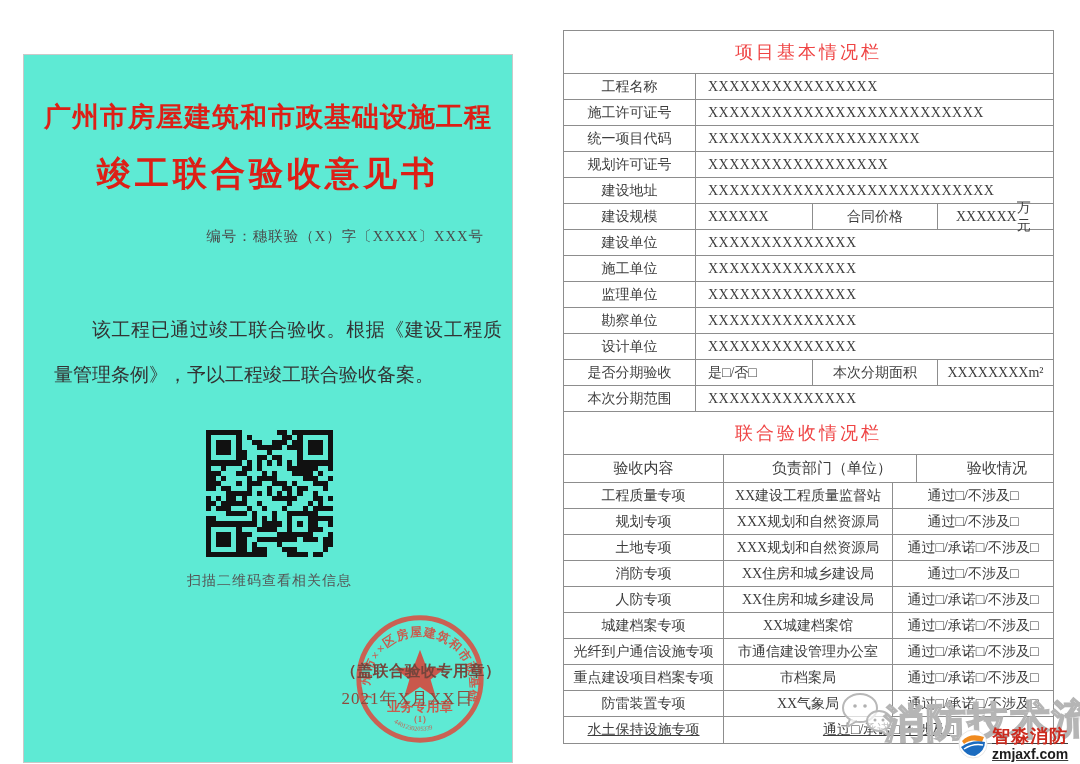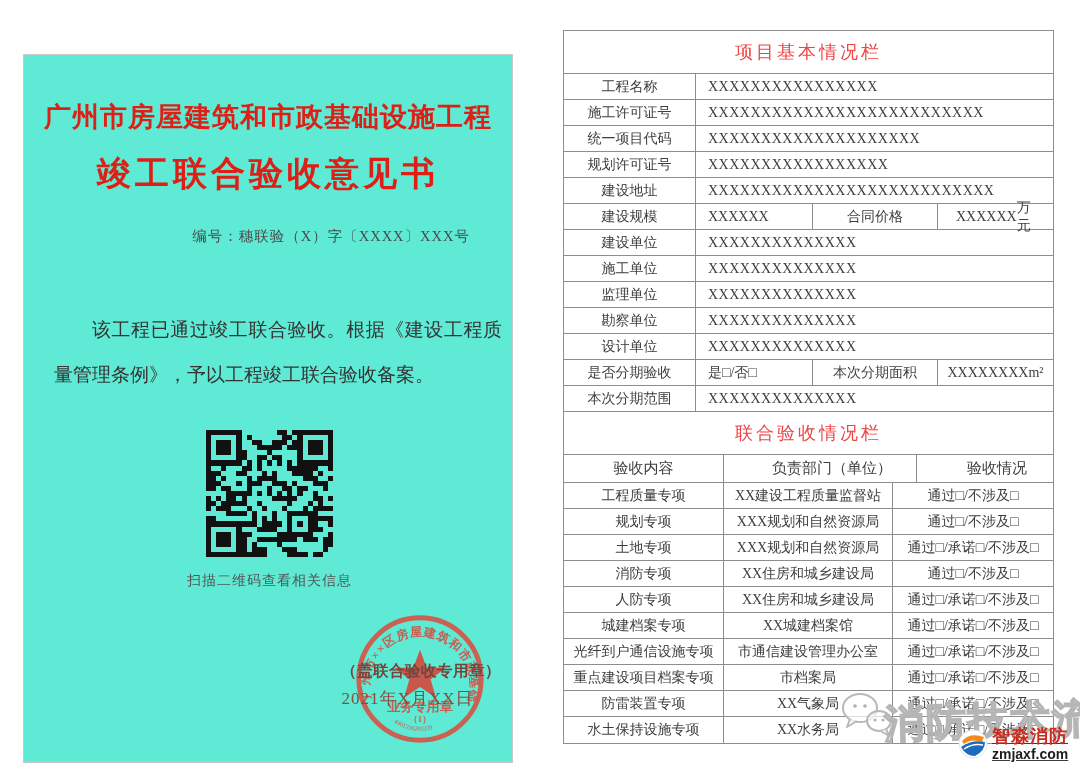--- a/index.html
+++ b/index.html
@@ -15,21 +15,21 @@
   }
   .doc-title1{
     position:absolute;left:0;top:44px;width:100%;text-align:center;
     color:#dd1f16;font-size:27px;font-weight:bold;letter-spacing:1px;white-space:nowrap;
   }
   .doc-title2{
     position:absolute;left:0;top:96px;width:100%;text-align:center;
     color:#dd1f16;font-size:34px;font-weight:bold;letter-spacing:4px;white-space:nowrap;
   }
   .doc-number{
-    position:absolute;right:42px;top:172px;font-size:14.5px;color:#4a4a4a;letter-spacing:1px;
+    position:absolute;right:28px;top:172px;font-size:14.5px;color:#4a4a4a;letter-spacing:1px;
   }
   .doc-body{
     position:absolute;left:30px;right:10px;top:252px;
     font-size:19px;line-height:45px;text-align:justify;text-indent:38px;color:#333;
   }
   .qr-wrap{position:absolute;left:182px;top:375px;width:127px;height:127px;}
   .qr-caption{
     position:absolute;left:118px;top:517px;width:255px;text-align:center;
     font-size:14px;color:#555;letter-spacing:1px;
   }
@@ -42,21 +42,21 @@
   .stamp-overlay2{
     position:absolute;left:316px;top:632px;width:135px;text-align:center;
     font-size:17px;color:#8d4a3d;letter-spacing:1px;white-space:nowrap;
   }
   
   .rtable{
     position:absolute;left:563px;top:30px;width:491px;background:#fff;
     border:1px solid #8d8d8d;box-sizing:border-box;font-size:14px;
   }
   .t-row{display:flex;align-items:center;height:26px;border-bottom:1px solid #8d8d8d;box-sizing:border-box;}
-  .t-row:last-child{border-bottom:none;}
+  .t-row:last-child{border-bottom:none;text-decoration:underline;}
   .t-title{height:43px;justify-content:center;font-size:18px;letter-spacing:3px;color:#ef4444;}
   .t-head{height:28px;font-size:15px;gap:24px;}
   .cell{height:100%;display:flex;align-items:center;box-sizing:border-box;}
   .c-label{width:132px;border-right:1px solid #8d8d8d;justify-content:center;text-align:center;}
   .c-value{flex:1;padding-left:12px;letter-spacing:0.5px;}
   .c-v2{width:117px;border-right:1px solid #8d8d8d;padding-left:12px;}
   .c-v3{width:125px;border-right:1px solid #8d8d8d;justify-content:center;}
   .c-v4{flex:1;justify-content:center;}
   .c-v4.spread{justify-content:space-between;padding:0 18px;}
   .c-j1{width:160px;border-right:1px solid #8d8d8d;justify-content:center;}
@@ -560,21 +560,20 @@
       <div class="cell c-j2">市档案局</div>
       <div class="cell c-j3">通过□/承诺□/不涉及□</div>
     </div>
   <div class="t-row">
       <div class="cell c-j1">防雷装置专项</div>
       <div class="cell c-j2">XX气象局</div>
       <div class="cell c-j3">通过□/承诺□/不涉及□</div>
     </div>
   <div class="t-row">
       <div class="cell c-j1">水土保持设施专项</div>
-      <div class="cell c-j2">XX水务局</div>
       <div class="cell c-j3">通过□/承诺□/不涉及□</div>
     </div>
 </div>
 
 <div class="wm-bubble">
   <svg width="62" height="62" viewBox="0 0 62 62">
     <ellipse cx="24" cy="22" rx="17" ry="14" fill="rgba(255,255,255,.7)" stroke="#b8b8b8" stroke-width="2"></ellipse>
     <path d="M 14,33 L 11,41 L 21,35" fill="rgba(255,255,255,.7)" stroke="#b8b8b8" stroke-width="2" stroke-linejoin="round"></path>
     <ellipse cx="43" cy="35" rx="12" ry="10" fill="rgba(255,255,255,.7)" stroke="#b8b8b8" stroke-width="2"></ellipse>
     <path d="M 50,43 L 53,50 L 45,45" fill="rgba(255,255,255,.7)" stroke="#b8b8b8" stroke-width="2" stroke-linejoin="round"></path>

